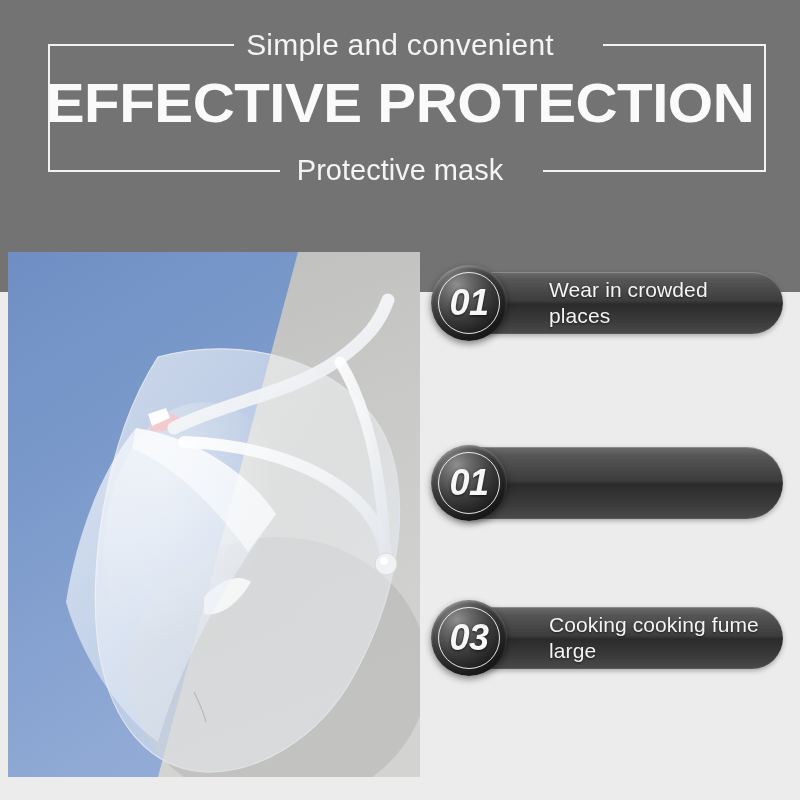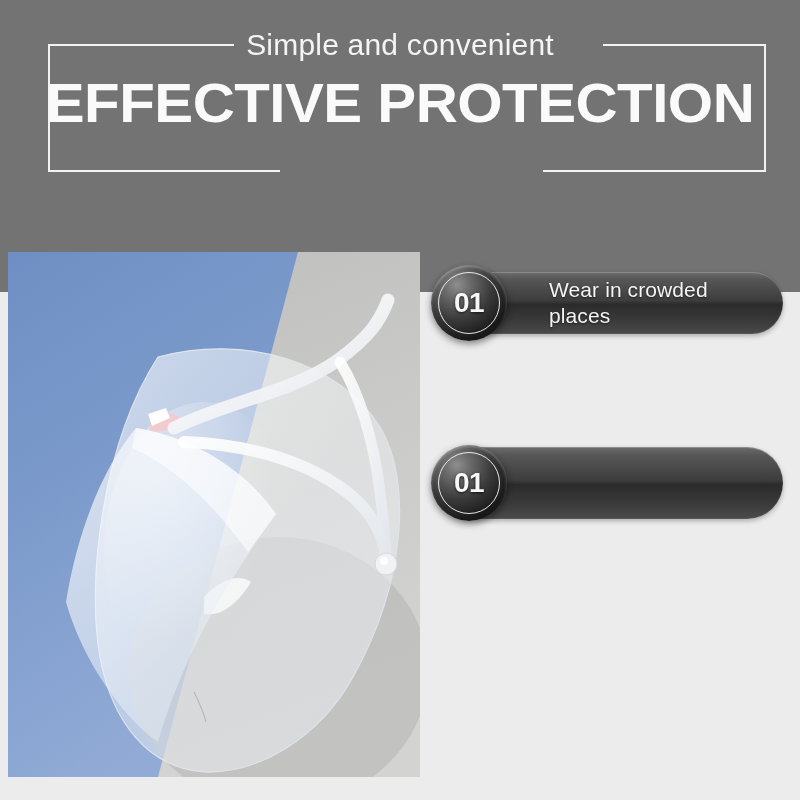--- a/index.html
+++ b/index.html
@@ -210,41 +210,43 @@
     right: 7px;
     bottom: 7px;
     border-radius: 50%;
     border: 1.5px solid rgba(245,245,245,0.92);
     pointer-events: none;
   }
   .badge-num {
     position: relative;
     z-index: 2;
     color: #f7f7f7;
-    font-size: 28px;
+    font-size: 36px;
     font-weight: 700;
+    font-style: italic;
     letter-spacing: -0.5px;
     text-shadow: 0 1px 3px rgba(0,0,0,0.7);
   }
 </style>
 </head>
 <body>
 
 <div id="poster">
 
   <div class="header-band">
     <div class="frame-left"></div>
     <div class="frame-right"></div>
     <div class="frame-top-l"></div>
     <div class="frame-top-r"></div>
     <div class="frame-bot-l"></div>
     <div class="frame-bot-r"></div>
 
     <div class="eyebrow">Simple and convenient</div>
     <div class="headline">EFFECTIVE PROTECTION</div>
+    <div class="subline">Protective mask</div>
   </div>
 
   <div class="photo-panel">
     <svg class="photo-svg" viewBox="0 0 412 525" preserveAspectRatio="none">
       <defs>
         <linearGradient id="blueBg" x1="0" y1="0" x2="0.35" y2="1">
           <stop offset="0" stop-color="#6f8fc4"></stop>
           <stop offset="0.45" stop-color="#7b9acb"></stop>
           <stop offset="1" stop-color="#92abd6"></stop>
         </linearGradient>
@@ -322,14 +324,20 @@
     </div>
     <div class="badge-label">Wear in crowded places</div>
   </div>
 
   <div class="badge badge-2">
     <div class="badge-circle">
       <span class="badge-num">01</span>
     </div>
   </div>
 
+  <div class="badge badge-3">
+    <div class="badge-circle">
+      <span class="badge-num">03</span>
+    </div>
+    <div class="badge-label">Cooking cooking fume large</div>
+  </div>
 
 </div>
 
 </body></html>

